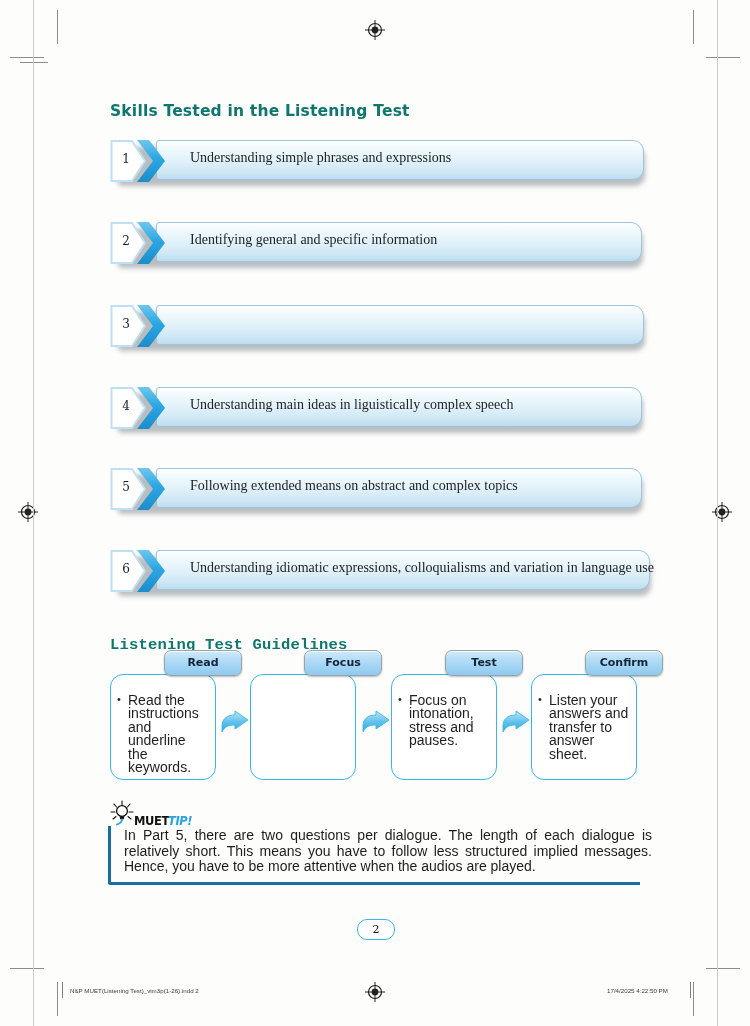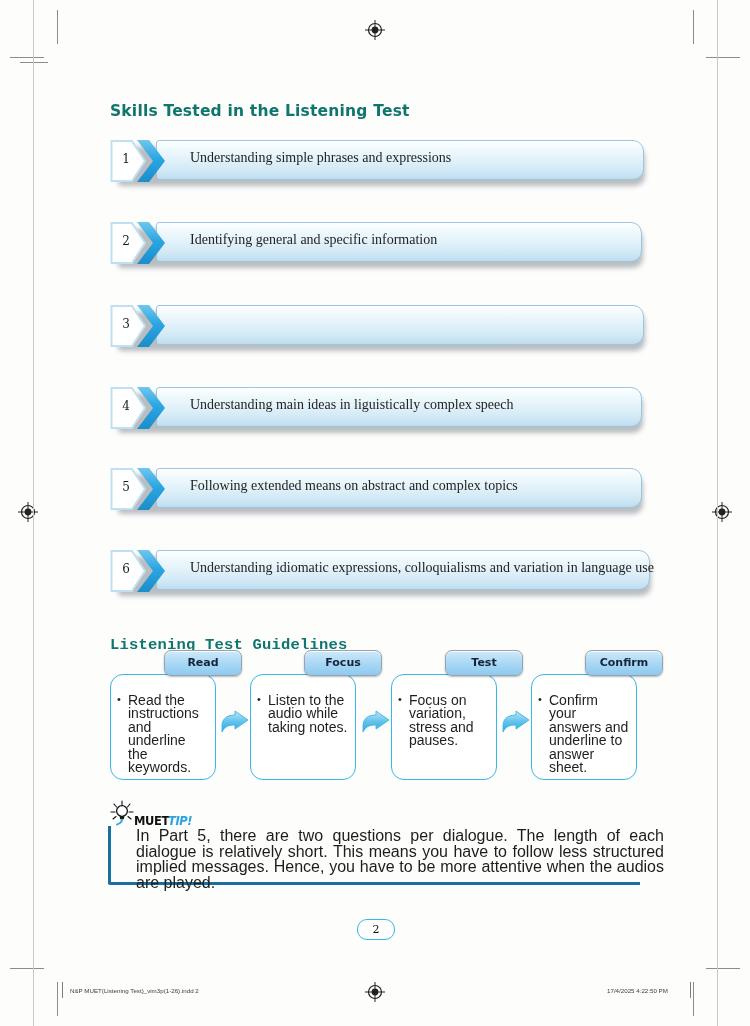--- a/index.html
+++ b/index.html
@@ -98,22 +98,22 @@
   .tip-wrap{position:absolute;}
   .tip-rule-left{
     position:absolute;left:0;top:26px;width:3px;height:58px;background:#1a6f9e;
   }
   .tip-rule-bottom{
     position:absolute;left:0;top:82px;height:3px;background:#1a6f9e;
     border-radius:0 0 0 2px;
   }
   .tip-logo{position:absolute;left:2px;top:0;width:96px;height:30px;}
   .tip-text{
-    position:absolute;left:28px;top:28px;width:528px;
-    font-size:16px;line-height:15.6px;color:#1d1d1d;
+    position:absolute;left:16px;top:28px;width:528px;
+    font-size:14px;line-height:15.6px;color:#1d1d1d;
     text-align:justify;
   }
 
   
   .pagenum{
     position:absolute;width:36px;height:19px;
     border:1.6px solid #3ab6e8;border-radius:10px;background:#fff;
   }
   .pagenum span{
     display:block;text-align:center;line-height:19px;
@@ -310,61 +310,56 @@
         <defs>
           <linearGradient id="ag0" x1="0" y1="0" x2="0" y2="1">
             <stop offset="0" stop-color="#bfe7f8"></stop>
             <stop offset="0.5" stop-color="#63c3ec"></stop>
             <stop offset="1" stop-color="#2fa8e0"></stop>
           </linearGradient>
         </defs>
         <path d="M2 16 C2 8 8 5 15 5 L15 1 L28 10 L15 19 L15 15 C9 15 5 16 2 22 Z" fill="url(#ag0)" stroke="#3ab6e8" stroke-width="0.9" stroke-linejoin="round"></path>
       </svg></div>
     <div class="flow-box" style="left: 140px;"></div>
-    <div class="flow-body" style="left: 140px;">
-      <ul>
-        <li>Listen to the audio while taking notes.</li>
-      </ul>
-    </div>
     <div class="flow-cap" style="left: 154px;">
       <span>Focus</span>
     </div>
     <div class="flow-arrow" style="left: 251px;"><svg width="30" height="26" viewBox="0 0 30 26">
         <defs>
           <linearGradient id="ag1" x1="0" y1="0" x2="0" y2="1">
             <stop offset="0" stop-color="#bfe7f8"></stop>
             <stop offset="0.5" stop-color="#63c3ec"></stop>
             <stop offset="1" stop-color="#2fa8e0"></stop>
           </linearGradient>
         </defs>
         <path d="M2 16 C2 8 8 5 15 5 L15 1 L28 10 L15 19 L15 15 C9 15 5 16 2 22 Z" fill="url(#ag1)" stroke="#3ab6e8" stroke-width="0.9" stroke-linejoin="round"></path>
       </svg></div>
     <div class="flow-box" style="left: 281px;"></div>
     <div class="flow-body" style="left: 281px;">
       <ul>
-        <li>Focus on variation, stress and pauses.</li>
+        <li>Focus on intonation, stress and pauses.</li>
       </ul>
     </div>
     <div class="flow-cap" style="left: 295px;">
       <span>Test</span>
     </div>
     <div class="flow-arrow" style="left: 391px;"><svg width="30" height="26" viewBox="0 0 30 26">
         <defs>
           <linearGradient id="ag2" x1="0" y1="0" x2="0" y2="1">
             <stop offset="0" stop-color="#bfe7f8"></stop>
             <stop offset="0.5" stop-color="#63c3ec"></stop>
             <stop offset="1" stop-color="#2fa8e0"></stop>
           </linearGradient>
         </defs>
         <path d="M2 16 C2 8 8 5 15 5 L15 1 L28 10 L15 19 L15 15 C9 15 5 16 2 22 Z" fill="url(#ag2)" stroke="#3ab6e8" stroke-width="0.9" stroke-linejoin="round"></path>
       </svg></div>
     <div class="flow-box" style="left: 421px;"></div>
     <div class="flow-body" style="left: 421px;">
       <ul>
-        <li>Confirm your answers and underline to answer sheet.</li>
+        <li>Listen your answers and transfer to answer sheet.</li>
       </ul>
     </div>
     <div class="flow-cap" style="left: 435px;">
       <span>Confirm</span>
     </div>
   </div>
 
 <div class="tip-wrap" style="left:108px;top:800px;width:540px;height:92px;">
 
   <div class="tip-rule-left"></div>

